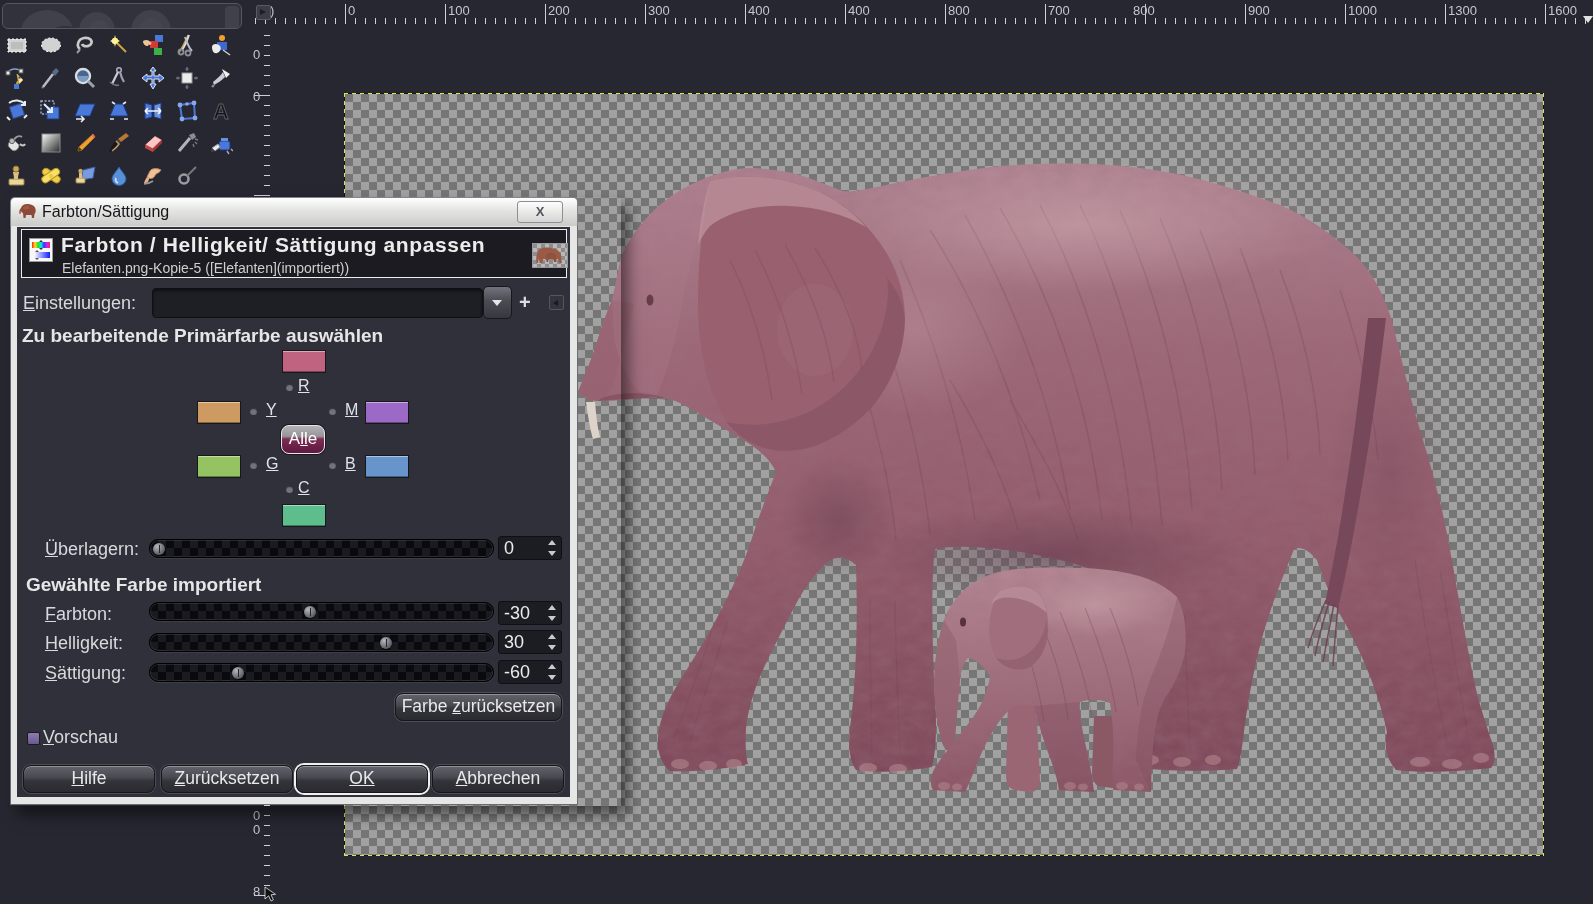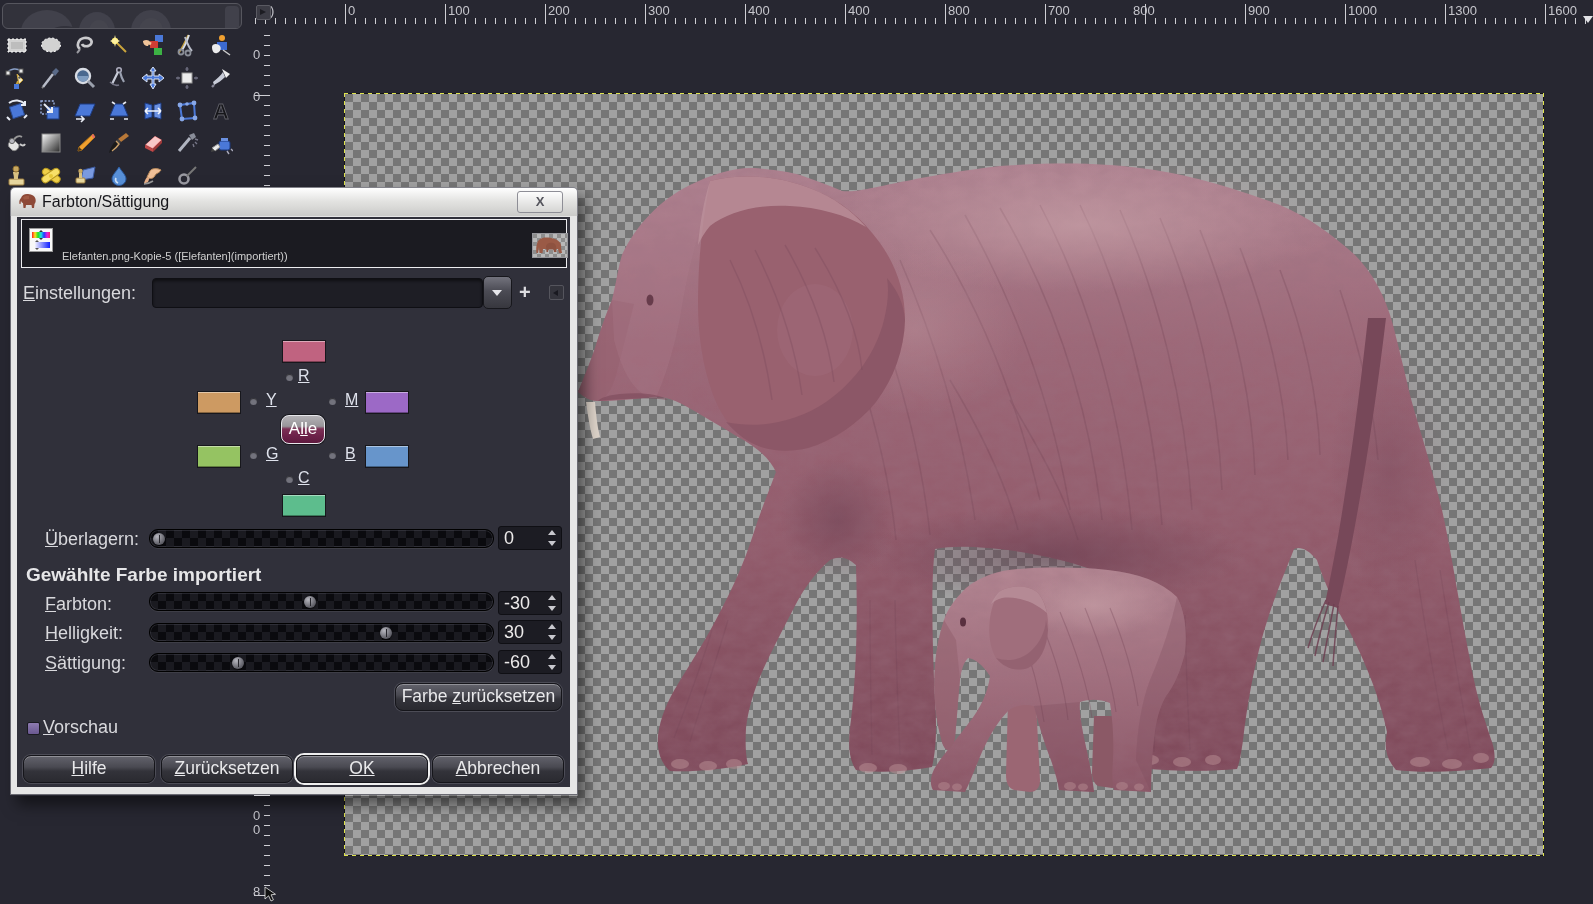--- a/index.html
+++ b/index.html
@@ -13,29 +13,29 @@
 #vruler{position:absolute;left:248px;top:25px;width:22px;height:879px}
 .vtick{position:absolute;height:1px;background:#cfcfd4}
 .vlab{position:absolute;left:5px;font-size:13px;color:#c6c6cc}
 #corner{position:absolute;left:256px;top:5px;width:13px;height:13px;background:#3c3c45;border:1px solid #5a5a62;border-radius:2px}
 #corner:after{content:"";position:absolute;left:3px;top:3px;border-left:6px solid #1c1c22;border-top:3px solid transparent;border-bottom:3px solid transparent}
 #canvas{position:absolute;left:345px;top:94px;width:1198px;height:761px;background:repeating-conic-gradient(#a1a1a1 0 25%,#767676 0 50%) 0 0/16px 16px}
 .dashH{position:absolute;height:1px;background:repeating-linear-gradient(90deg,#dfe44c 0 4px,#131313 4px 8px)}
 .dashV{position:absolute;width:1px;background:repeating-linear-gradient(180deg,#dfe44c 0 4px,#131313 4px 8px)}
 #eleph{position:absolute;left:345px;top:94px}
 
-#dlg{position:absolute;left:10px;top:187px;width:568px;height:609px;box-shadow:7px 9px 14px rgba(0,0,0,.5);}
+#dlg{position:absolute;left:10px;top:197px;width:568px;height:609px;box-shadow:7px 9px 14px rgba(0,0,0,.5);padding-left:43px;}
 #titlebar{position:absolute;left:0;top:0;width:566px;height:29px;background:linear-gradient(#ffffff,#e3e3e1 45%,#c9c9c7);border:1px solid #82828a;border-bottom:none;border-radius:5px 5px 0 0}
 #titlebar .t{position:absolute;left:31px;top:5px;font-size:16px;color:#15151a}
 #closebtn{position:absolute;left:506px;top:3px;width:44px;height:20px;background:linear-gradient(#fdfdfd,#d5d5d3);border:1px solid #8e8e96;border-radius:3px;text-align:center;font-size:13px;font-weight:bold;color:#55555d;line-height:19px}
 #dbody{position:absolute;left:0;top:29px;width:566px;height:578px;background:#e6e6e6;border:1px solid #6a6a72;border-top:none}
 #inner{position:absolute;left:6px;top:1px;width:553px;height:570px;background:#30303a}
 #hdr{position:absolute;left:4px;top:2px;width:544px;height:47px;background:#1b1b21;border:1px solid #ededf0}
 #hdr .h1{position:absolute;left:39px;top:3px;font-size:21px;font-weight:bold;color:#ececec;letter-spacing:.6px;white-space:nowrap}
-#hdr .h2{position:absolute;left:40px;top:30px;font-size:11px;color:#cfcfcf;white-space:nowrap}
+#hdr .h2{position:absolute;left:40px;top:30px;font-size:14px;color:#cfcfcf;white-space:nowrap}
 #thumb{position:absolute;left:510px;top:13px;width:34px;height:23px;border:1px solid #97979c;background:repeating-conic-gradient(#b8b8b8 0 25%,#8d8d8d 0 50%) 0 0/8px 8px;overflow:hidden}
 .lbl{position:absolute;font-size:18px;color:#d9d9dd;white-space:nowrap}
 u{text-decoration:underline}
 #entry{position:absolute;left:135px;top:61px;width:329px;height:28px;background:#1e1e25;border:1px solid #0f0f14;border-radius:4px;box-shadow:inset 0 2px 3px rgba(0,0,0,.5)}
 #combobtn{position:absolute;left:466px;top:59px;width:27px;height:31px;background:linear-gradient(#73737d,#4b4b54 45%,#37373e);border:1px solid #17171c;border-radius:5px}
 #combobtn:after{content:"";position:absolute;left:8px;top:13px;border-top:6px solid #e6e6ea;border-left:5px solid transparent;border-right:5px solid transparent}
 #plus{position:absolute;left:502px;top:64px;font-size:20px;font-weight:bold;color:#dcdce0}
 #mini{position:absolute;left:532px;top:68px;width:13px;height:13px;background:#34343c;border:1px solid #55555d;border-radius:2px}
 #mini:after{content:"";position:absolute;left:3px;top:4px;border-right:5px solid #191920;border-top:3px solid transparent;border-bottom:3px solid transparent}
 .bold{position:absolute;font-size:19px;font-weight:bold;color:#e6e6e8;white-space:nowrap}
@@ -860,31 +860,33 @@
         </linearGradient>
         </defs>
         <rect x="0.5" y="0.5" width="23" height="23" fill="#f8f8f8" stroke="#999"></rect>
         <rect x="3" y="4" width="18" height="6" fill="url(#hue)"></rect>
         <path d="M12 2 L14 4 L10 4 Z" fill="#333"></path>
             <path d="M12 12 L14 10 L10 10 Z" fill="#333"></path>
         <rect x="6" y="14" width="15" height="6" fill="url(#blu)"></rect>
         <path d="M8 12 L10 14 L6 14 Z" fill="#555"></path>
             <path d="M8 22 L10 20 L6 20 Z" fill="#555"></path>
       </svg>
+      <div class="h1">Farbton / Helligkeit/ Sättigung anpassen</div>
       <div class="h2">Elefanten.png-Kopie-5 ([Elefanten](importiert))</div>
       <div id="thumb"><svg width="34" height="23" viewBox="0 0 34 23">
               <path d="M4 10 C4.5 6,8 3.5,13 3.5 C19 3.5,24 5,26.5 8 C28 10,28.5 12,28 13.5 L29 19 L26 19 L25 15 L10 15 L9.5 19 L6.5 19 L6 13 L5 19 L3.5 19 C3 15,3.2 12,4 10 Z" fill="#9a5a46"></path>
               <path d="M13 12 C14 9,17 8,20 9 C22 9.6,23 11,23 12.5 L23.5 18 L21 18 L20.5 15.5 L15.5 15.5 L15 18 L13.5 18 Z" fill="#8e5240"></path>
             </svg></div>
     </div>
     <div class="lbl" style="left:6px;top:66px"><u>E</u>instellungen:</div>
     <div id="entry"></div>
         <div id="combobtn"></div>
         <div id="plus">+</div>
         <div id="mini"></div>
+    <div class="bold" style="left:5px;top:98px">Zu bearbeitende Primärfarbe auswählen</div>
 
     <div class="sw" style="left:265px;top:123px;background:#c06380"></div>
     <div class="rad" style="left:269px;top:157px"></div>
         <div class="dlbl" style="left:281px;top:150px"><u>R</u></div>
     <div class="sw" style="left:180px;top:174px;background:#cd9a62"></div>
     <div class="rad" style="left:233px;top:181px"></div>
         <div class="dlbl" style="left:249px;top:174px"><u>Y</u></div>
     <div class="rad" style="left:312px;top:181px"></div>
         <div class="dlbl" style="left:328px;top:174px"><u>M</u></div>
     <div class="sw" style="left:348px;top:174px;background:#9c69c6"></div>

